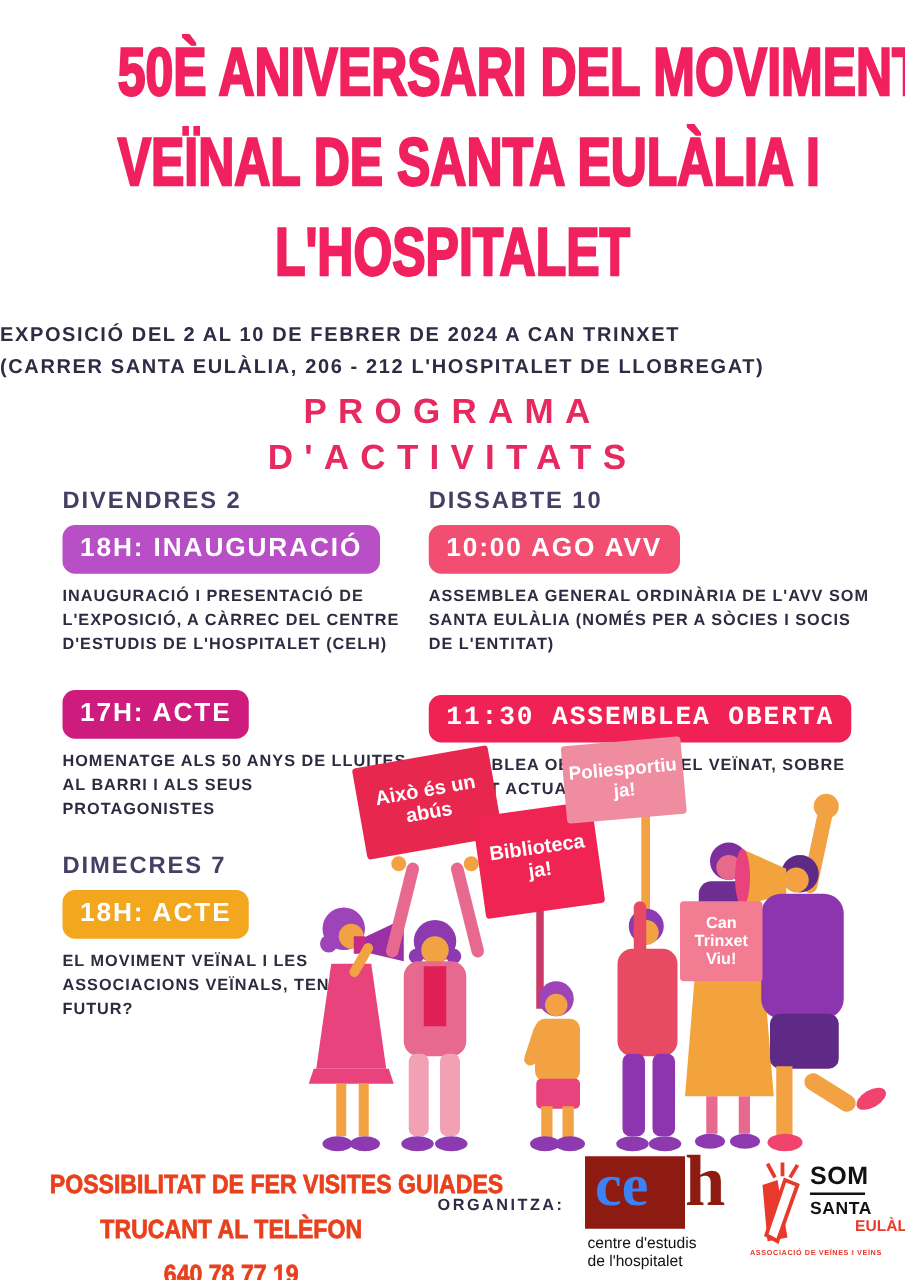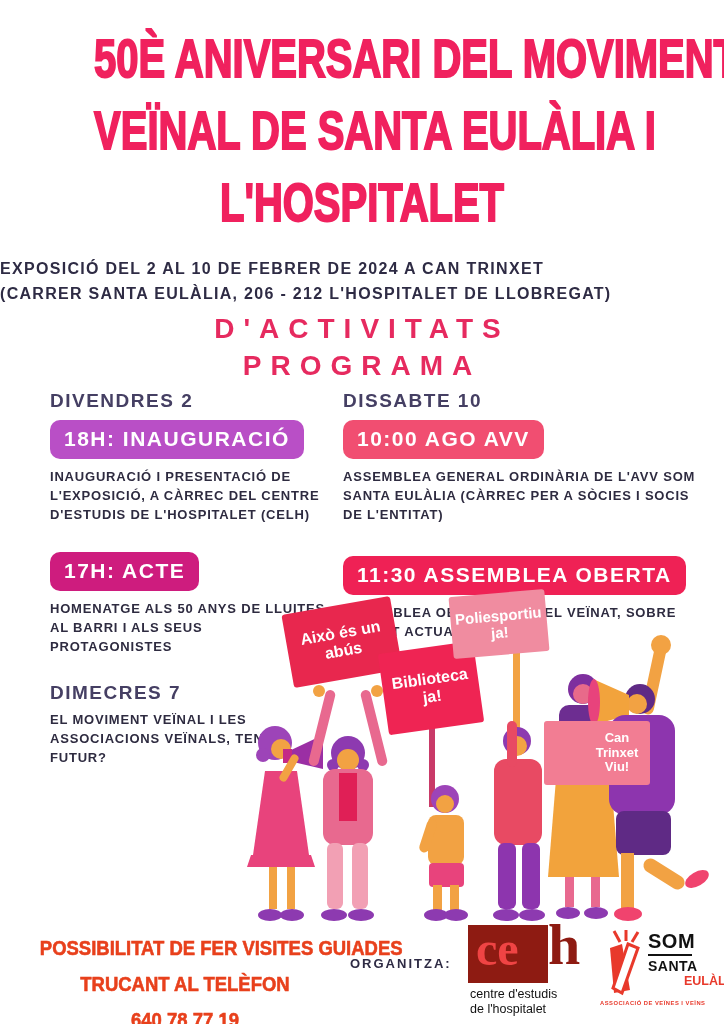--- a/index.html
+++ b/index.html
@@ -33,42 +33,42 @@
   .badge-magenta{background:#ce1c7e;}
   .badge-orange{background:#f2a71e;}
   .badge-pink{background:#f14e71;}
   .badge-crimson{background:#ef2155;}
   .event-desc{
     font-size:13px;font-weight:bold;letter-spacing:0.8px;line-height:19px;
     color:#2e2b40;margin:0 0 26px 0;
   }
   .col-left .event-desc{max-width:278px;}
   .col-right .event-desc{max-width:360px;}
-  .gap-badge{margin-top:6px;}
+  .gap-badge{margin-top:6px;font-family:Liberation Mono, monospace;}
   
   .illustration{position:absolute;left:245px;top:593px;width:479px;height:345px;}
   .illustration svg{position:absolute;left:0;top:0;}
   .sign{
     position:absolute;color:#ffffff;font-weight:bold;text-align:center;
     display:flex;flex-direction:column;justify-content:center;border-radius:3px;
   }
   .sign-line{line-height:1.15;}
   .sign-abus{left:42px;top:12px;width:110px;height:74px;background:#e8274e;transform:rotate(-10deg);font-size:16px;}
   .sign-biblioteca{left:138px;top:54px;width:96px;height:82px;background:#ef2453;transform:rotate(-8deg);font-size:16px;}
   .sign-poliesportiu{left:206px;top:0px;width:96px;height:62px;background:#f08ca0;transform:rotate(-5deg);font-size:15px;}
-  .sign-cantrinxet{left:299px;top:128px;width:66px;height:64px;background:#f27d93;font-size:13px;padding-left:40px;}
+  .sign-cantrinxet{left:299px;top:128px;width:66px;height:64px;background:#f27d93;font-size:13px;}
   
   .visits{position:absolute;left:20px;top:930px;width:330px;text-align:center;color:#e8401c;}
   .visits-line{font-size:21px;font-weight:bold;line-height:36px;transform:scaleX(0.88);transform-origin:center;white-space:nowrap;
     -webkit-text-stroke:0.6px #e8401c;}
   .organitza{position:absolute;left:350px;top:956px;font-size:13px;font-weight:bold;letter-spacing:2px;color:#2e2b44;}
   
   .ceh-logo{position:absolute;left:468px;top:925px;width:145px;height:95px;}
   .ceh-box{position:absolute;left:0;top:0;width:80px;height:58px;background:#8e1b12;}
-  .ceh-ce{position:absolute;left:8px;top:-4px;font-family:"Liberation Serif",serif;font-weight:bold;font-size:48px;color:#ef4444;}
+  .ceh-ce{position:absolute;left:8px;top:-4px;font-family:"Liberation Serif",serif;font-weight:bold;font-size:48px;color:#3b82f6;}
   .ceh-h{position:absolute;left:80px;top:-14px;font-family:"Liberation Serif",serif;font-weight:bold;font-size:58px;color:#8e1b12;}
   .ceh-caption{position:absolute;left:2px;top:62px;font-size:12.5px;color:#111111;line-height:15px;}
   
   .som-logo{position:absolute;left:600px;top:928px;width:112px;height:90px;}
   .som-icon{position:absolute;left:0;top:0;}
   .som-text{position:absolute;left:48px;top:2px;}
   .som-som{font-size:20px;font-weight:bold;color:#111111;letter-spacing:0.5px;line-height:22px;}
   .som-divider{width:44px;height:2px;background:#111111;margin:2px 0 3px 0;}
   .som-santa{font-size:14px;font-weight:bold;color:#111111;line-height:15px;letter-spacing:0.5px;}
   .som-eulalia{font-size:12.5px;font-weight:bold;color:#e8392b;line-height:15px;padding-left:36px;}
@@ -84,40 +84,41 @@
     <div class="title-line">VEÏNAL DE SANTA EULÀLIA I</div>
     <div class="title-line">L'HOSPITALET</div>
   </div>
 
   <div class="subtitle">
     <div class="subtitle-line">EXPOSICIÓ DEL 2 AL 10 DE FEBRER DE 2024 A CAN TRINXET</div>
     <div class="subtitle-line">(CARRER SANTA EULÀLIA, 206 - 212 L'HOSPITALET DE LLOBREGAT)</div>
   </div>
 
   <div class="section-title">
+    <div class="section-title-line">PROGRAMA</div>
     <div class="section-title-line">D'ACTIVITATS</div>
-    <div class="section-title-line">PROGRAMA</div>
   </div>
 
   <div class="col col-left">
     <div class="day-heading">DIVENDRES 2</div>
     <div class="badge badge-purple">18H: INAUGURACIÓ</div>
     <p class="event-desc">INAUGURACIÓ I PRESENTACIÓ DE L'EXPOSICIÓ, A CÀRREC DEL CENTRE D'ESTUDIS DE L'HOSPITALET (CELH)</p>
 
     <div class="badge badge-magenta">17H: ACTE</div>
     <p class="event-desc">HOMENATGE ALS 50 ANYS DE LLUITES AL BARRI I ALS SEUS PROTAGONISTES</p>
 
     <div class="day-heading">DIMECRES 7</div>
+    <div class="badge badge-orange">18H: ACTE</div>
     <p class="event-desc">EL MOVIMENT VEÏNAL I LES ASSOCIACIONS VEÏNALS, TENIM FUTUR?</p>
   </div>
 
   <div class="col col-right">
     <div class="day-heading">DISSABTE 10</div>
     <div class="badge badge-pink">10:00 AGO AVV</div>
-    <p class="event-desc">ASSEMBLEA GENERAL ORDINÀRIA DE L'AVV SOM SANTA EULÀLIA (CÀRREC PER A SÒCIES I SOCIS DE L'ENTITAT)</p>
+    <p class="event-desc">ASSEMBLEA GENERAL ORDINÀRIA DE L'AVV SOM SANTA EULÀLIA (NOMÉS PER A SÒCIES I SOCIS DE L'ENTITAT)</p>
 
     <div class="badge badge-crimson gap-badge">11:30 ASSEMBLEA OBERTA</div>
     <p class="event-desc">ASSEMBLEA OBERTA A TOT EL VEÏNAT, SOBRE L'ESTAT ACTUAL DEL BARRI</p>
   </div>
 
   <div class="illustration">
     <svg width="479" height="345" viewBox="0 0 479 345">
 
       <g>
         <circle cx="30" cy="150" r="17" fill="#9d44b8"></circle>

